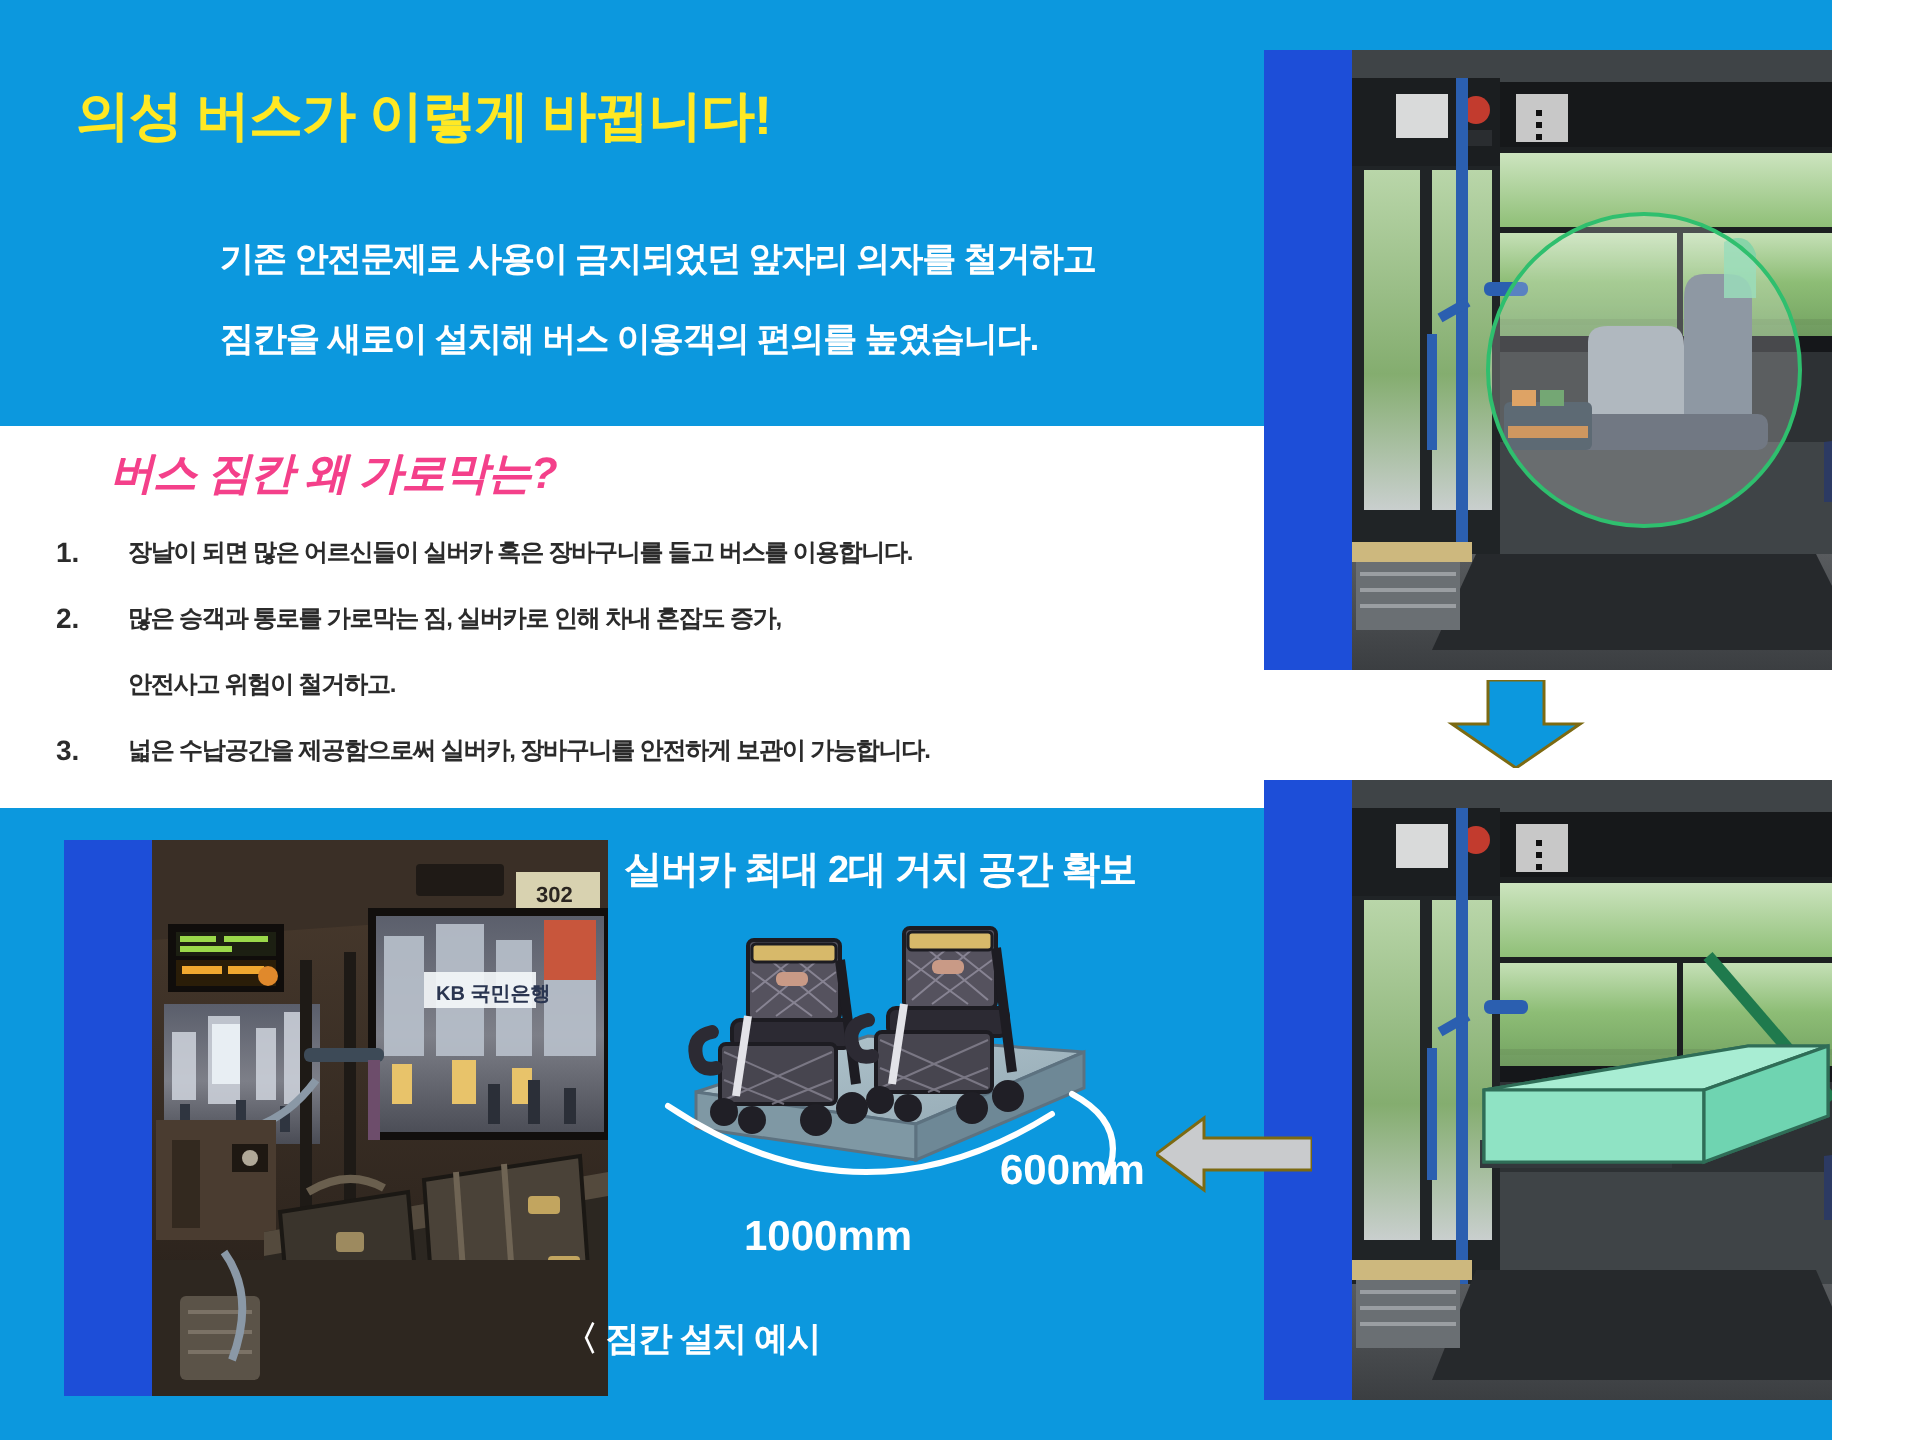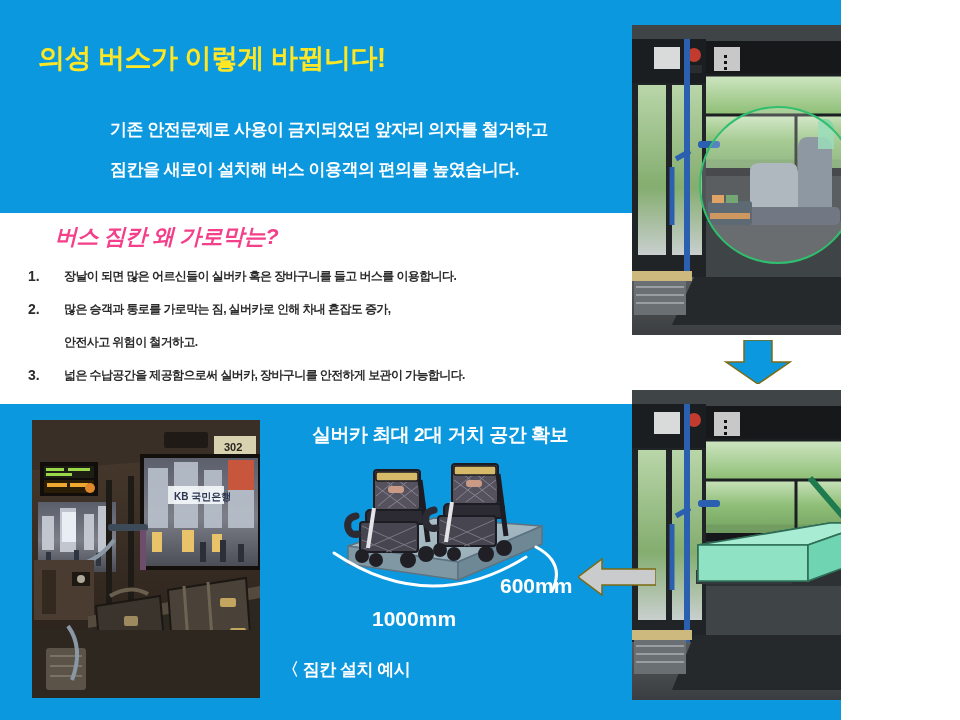--- a/index.html
+++ b/index.html
@@ -5,21 +5,21 @@
   html, body {
     margin: 0;
     padding: 0;
     background: #ffffff;
   }
   body {
     font-family: "Liberation Sans", "DejaVu Sans", sans-serif;
   }
   #poster {
     position: relative;
-    width: 841px;
+    width: 916px;
     height: 720px;
     overflow: hidden;
     background: #0C98DE;
   }
   
   .band-blue-top {
     position: absolute;
     left: 0; top: 0;
     width: 960px; height: 213px;
     background: #0C98DE;
@@ -96,21 +96,22 @@
     color: #2B2B2B;
     letter-spacing: -0.6px;
     white-space: nowrap;
   }
   .li-row.cont .li-num { visibility: hidden; }
 
   
   .photo {
     position: absolute;
     overflow: hidden;
-    background: #3b82f6;
+    background: #1d4ed8;
+    padding-left: 44px;
   }
   .photo-tr { left: 632px; top: 25px;  width: 288px; height: 310px; }
   .photo-br { left: 632px; top: 390px; width: 288px; height: 310px; }
   .photo-bl { left: 32px;  top: 420px; width: 228px; height: 278px; }
 
   .photo svg { display: block; width: 100%; height: 100%; }
 
   
   .arrow-down {
     position: absolute;

